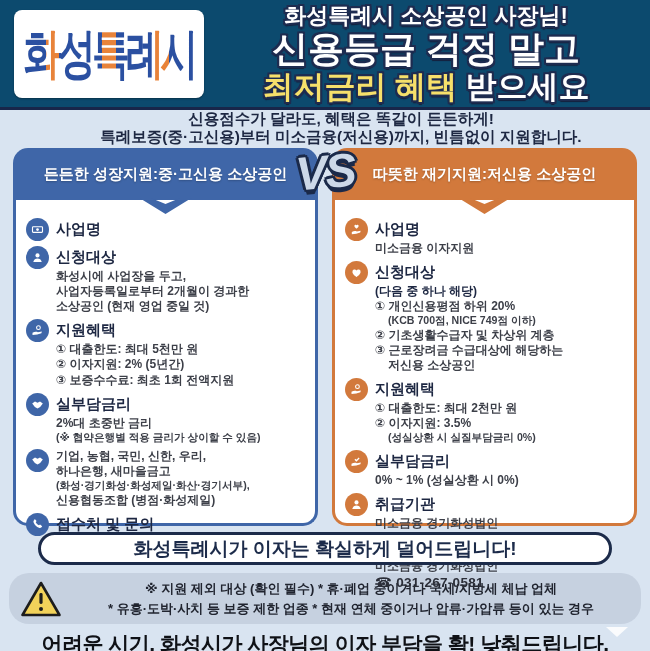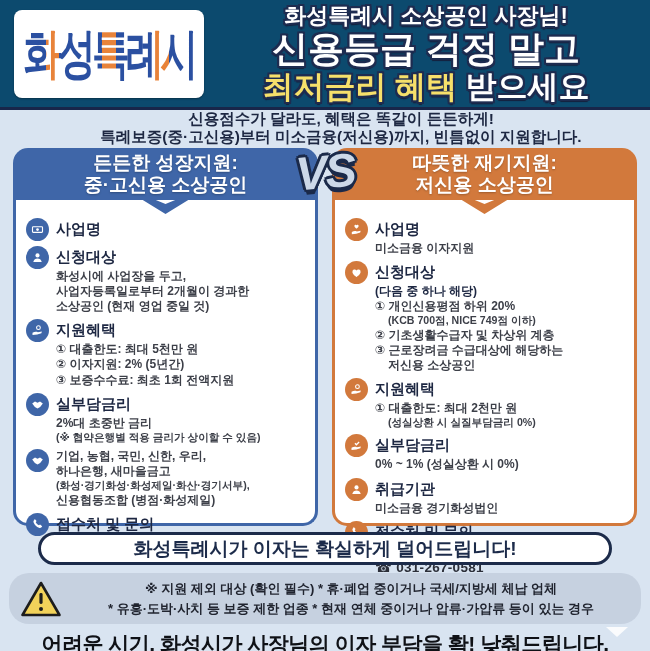--- a/index.html
+++ b/index.html
@@ -39,23 +39,23 @@
   .h-line3 .hl { color:#f6e06b; }
   
   .intro {
     height:36px; display:flex; flex-direction:column; justify-content:center;
     text-align:center; font-size:15.5px; font-weight:800; color:#1d2742; line-height:1.18;padding-left:32px;
   }
   
   .cards { position:relative; display:flex; gap:14px; padding:2px 13px 0; }
   .card { flex:1; min-width:0; }
   .card-header {
-    height:52px; border-radius:15px 15px 0 0; display:flex; flex-direction:column;
+    height:52px; border-radius:15px 15px 0 0; display:flex; flex-direction:row;
     align-items:center; justify-content:center; color:#fff; font-weight:900;
-    font-size:19px; line-height:1.18; text-shadow:0 1px 2px rgba(0,0,0,.25);
+    font-size:15px; line-height:1.18; text-shadow:0 1px 2px rgba(0,0,0,.25);
   }
   .card.left .card-header { background:#3f66a8; }
   .card.right .card-header { background:#d2793c; }
   .card-body {
     background:#fff; height:326px; position:relative;
     border-radius:0 0 15px 15px; padding:18px 10px 6px 10px;
   }
   .card.left .card-body  { border:3px solid #3f66a8; border-top:none; }
   .card.right .card-body { border:3px solid #d2793c; border-top:none; }
   .down-arrow {
@@ -263,20 +263,21 @@
       <div class="section">
         <div class="icon-circle">
           <svg viewBox="0 0 24 24">
               <circle cx="13.5" cy="7.5" r="3" fill="none" stroke="#fff" stroke-width="1.7"></circle>
               <path d="M4 15.5c3.2-2 6.4-2 8.6-.9l6.4-1.2-.8 3-6.6 2.1-7.6.6z" fill="#fff"></path>
             </svg>
         </div>
         <div class="sec-title">지원혜택</div>
         <div class="sec-lines">
           <div class="line">① 대출한도: 최대 2천만 원</div>
+          <div class="line">② 이자지원: 3.5%</div>
           <div class="line small indent">(성실상환 시 실질부담금리 0%)</div>
         </div>
       </div>
 
       <div class="section">
         <div class="icon-circle">
           <svg viewBox="0 0 24 24">
               <path d="M9.5 8.5l2.3 2.3 4.4-4.4" fill="none" stroke="#fff" stroke-width="2"></path>
               <path d="M4 15.5c3.2-2 6.4-2 8.6-.9l6.4-1.2-.8 3-6.6 2.1-7.6.6z" fill="#fff"></path>
             </svg>

